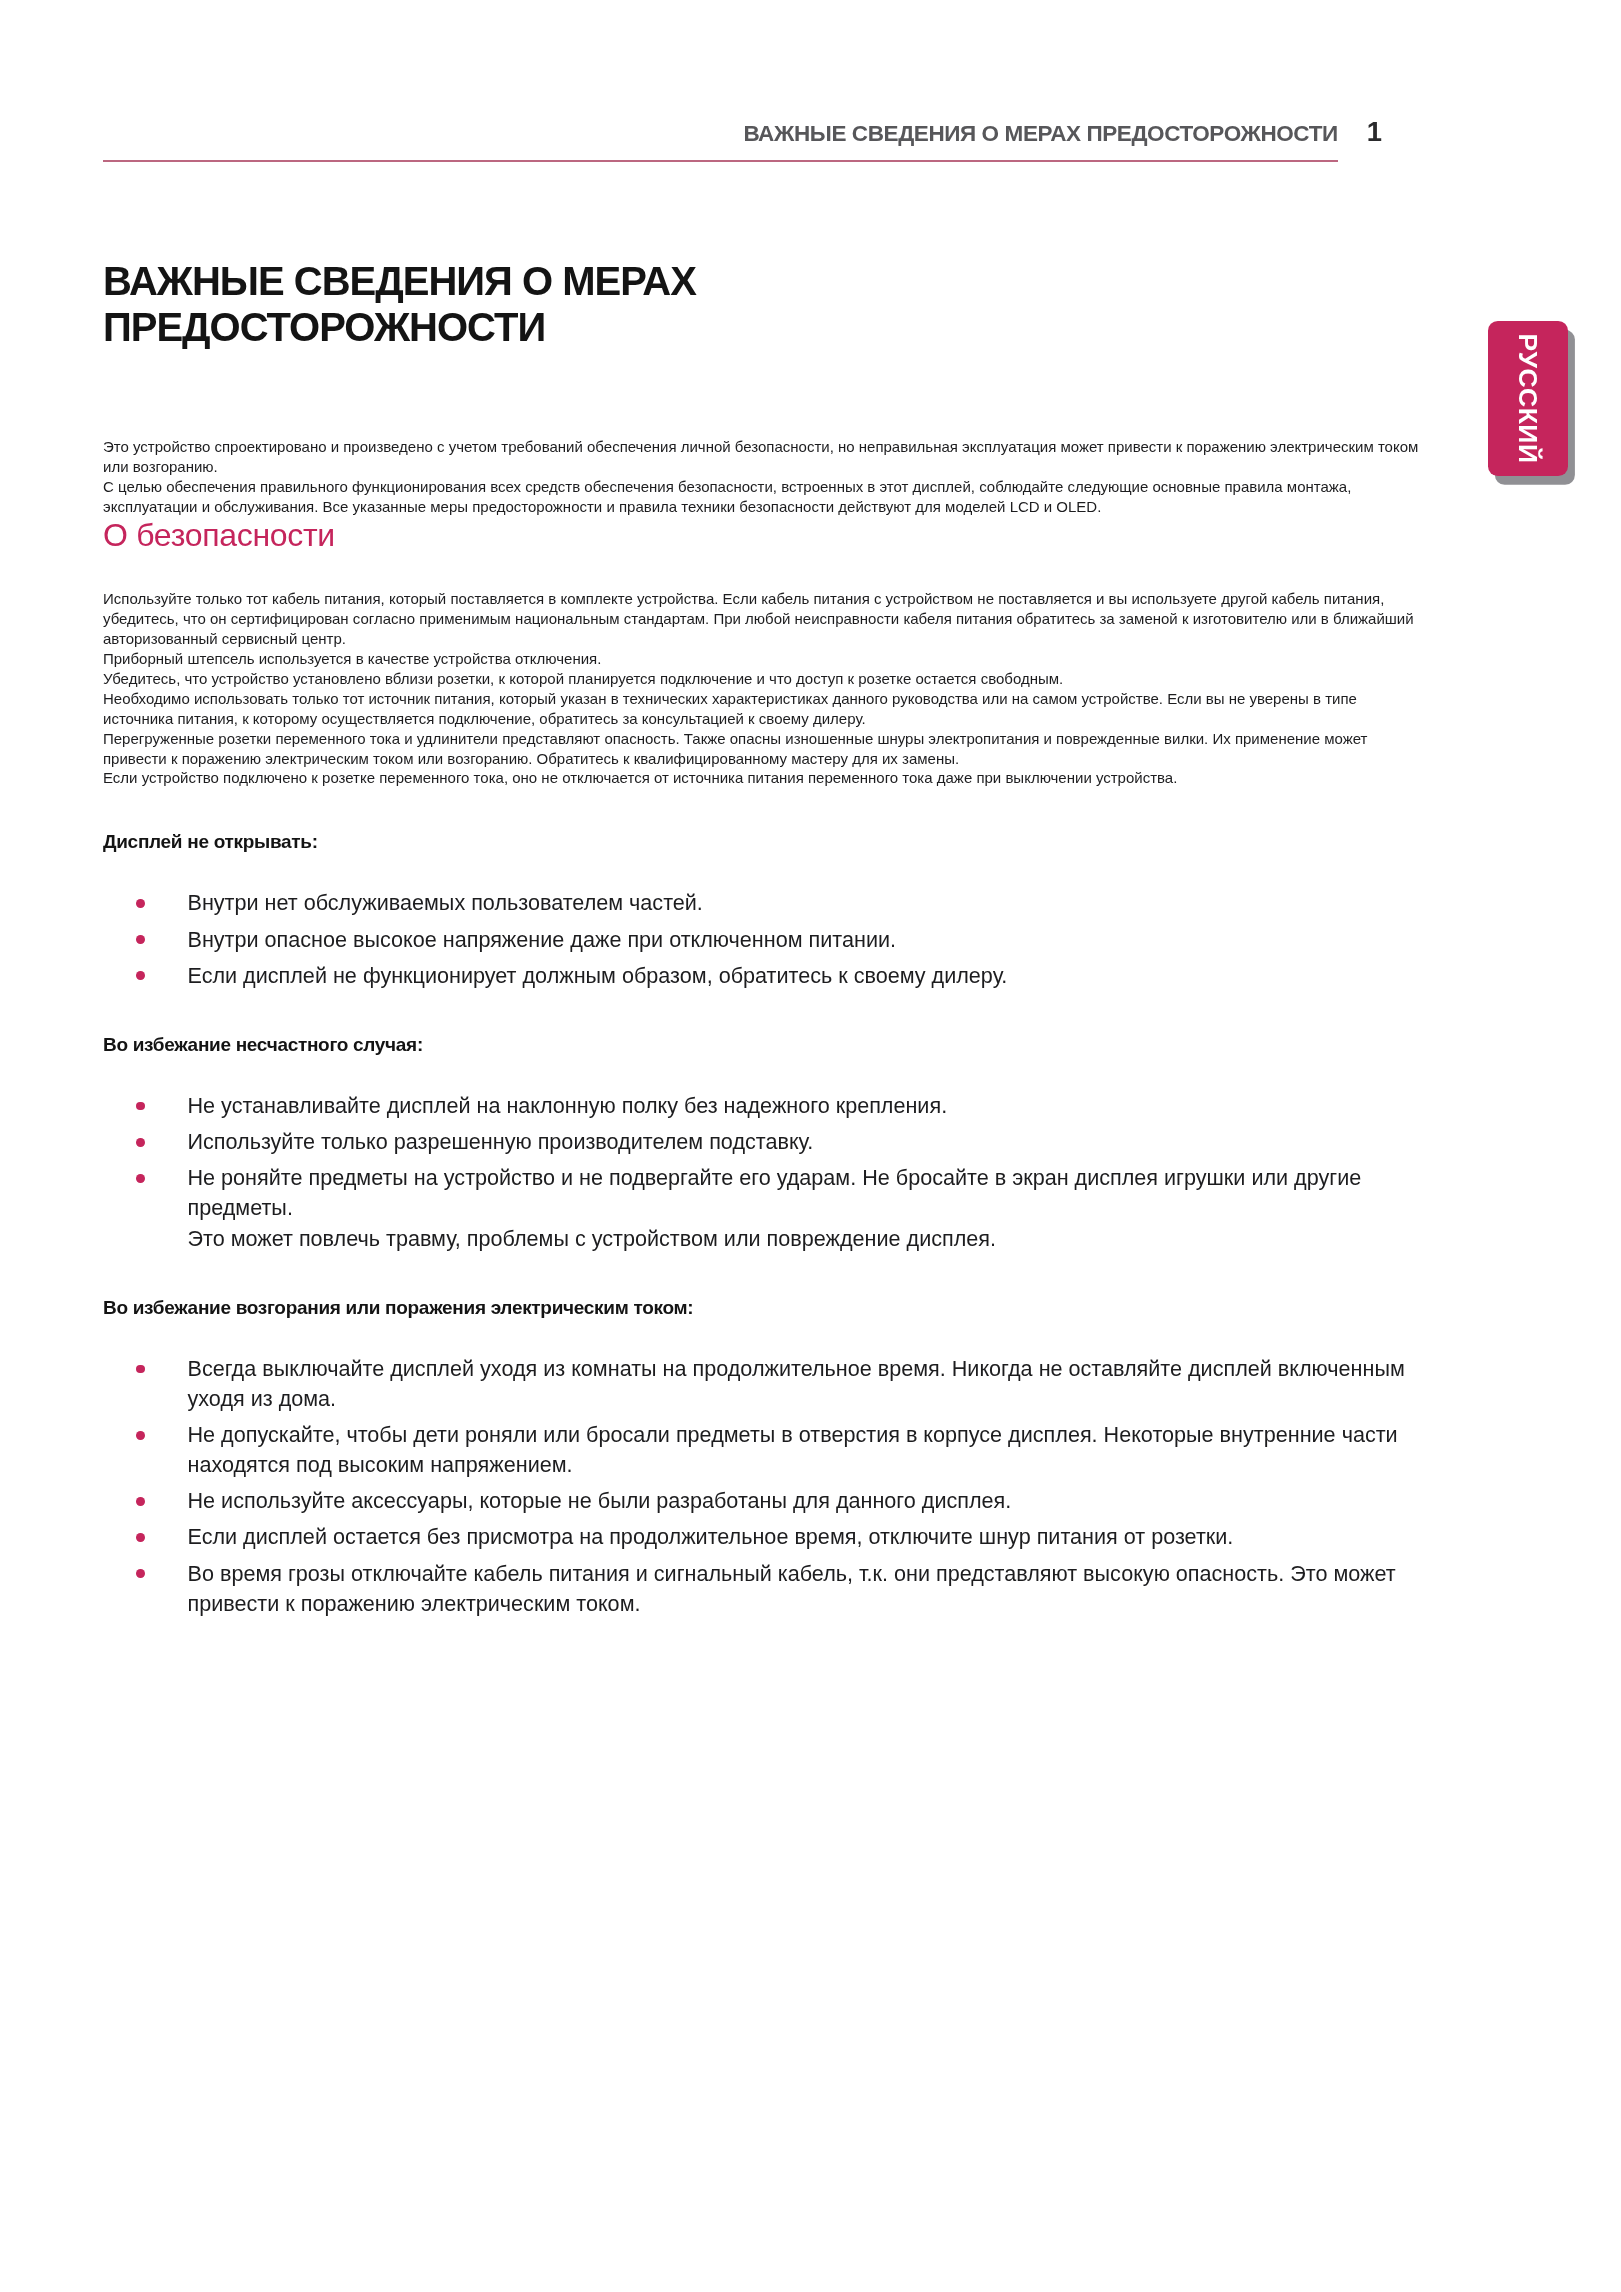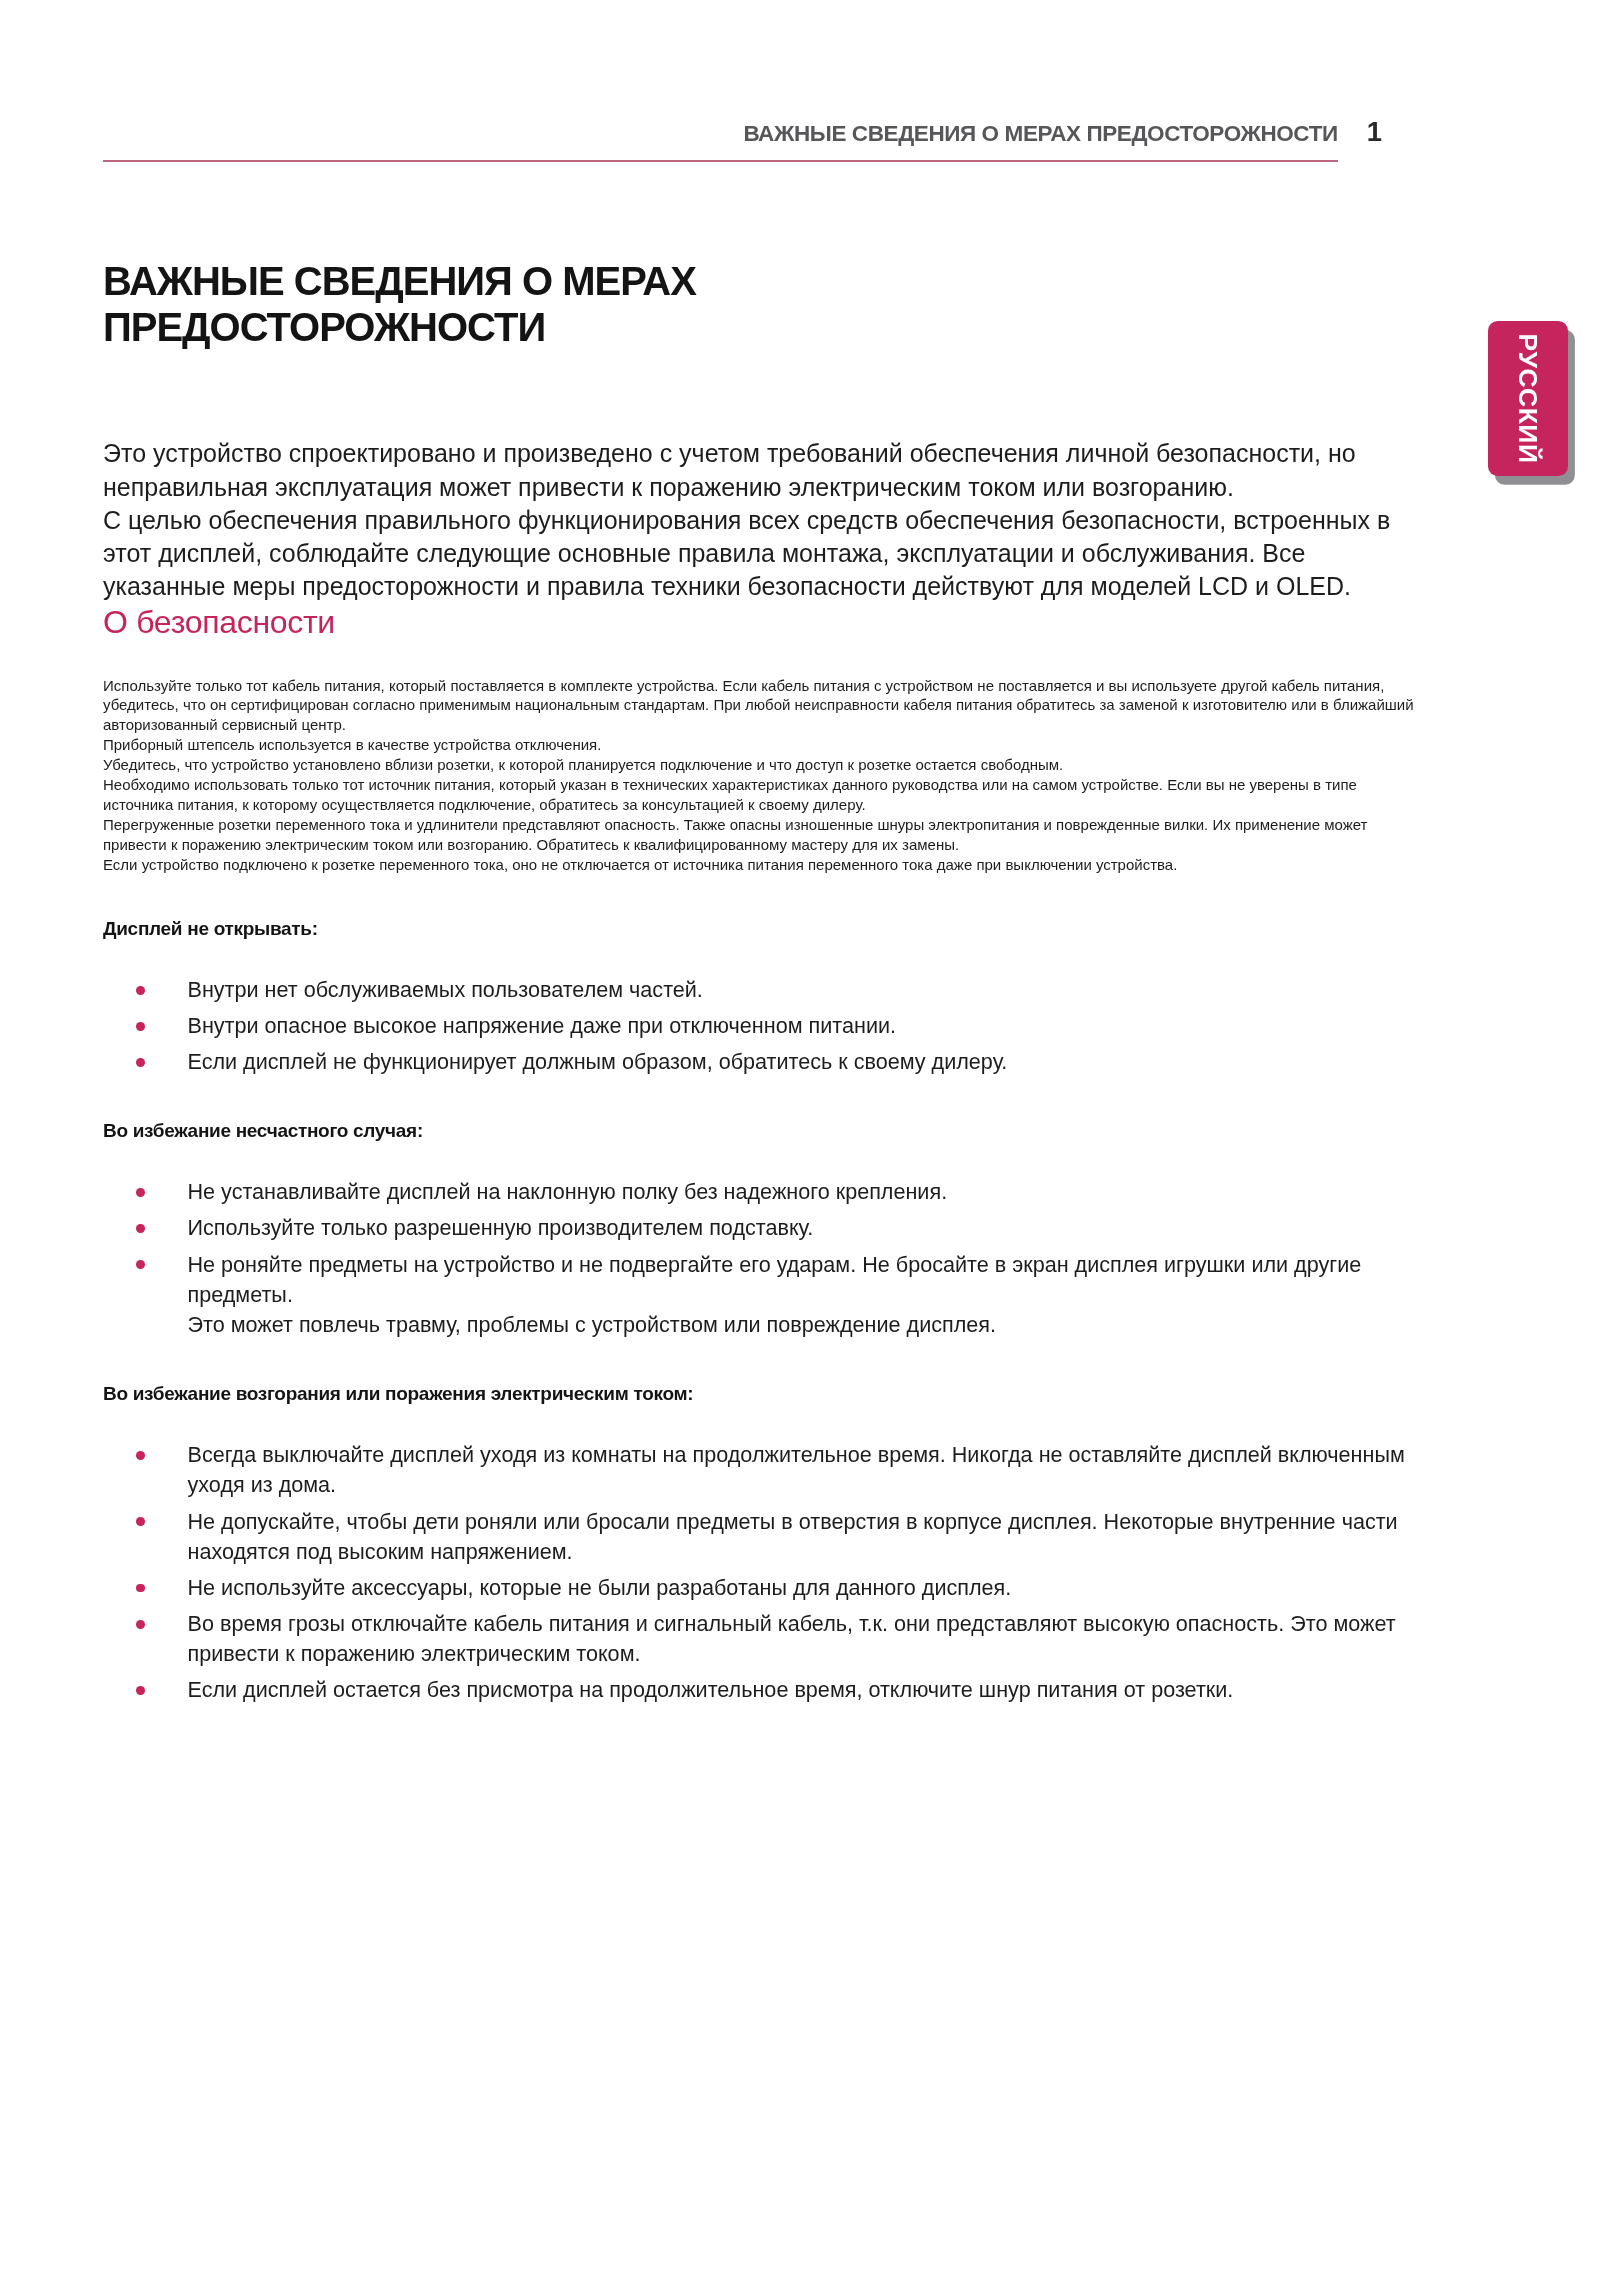--- a/index.html
+++ b/index.html
@@ -78,21 +78,21 @@
     margin-top:96px;
     max-width:823px;
     font-size:40px;
     font-weight:bold;
     line-height:1.17;
     letter-spacing:-1px;
     color:#141414;
   }
   .intro{
     margin-top:86px;
-    font-size:25px;
+    font-size:15px;
     line-height:1.33;
   }
   .intro p, .body-block p{margin:0;}
   .section-heading{
     font-size:32px;
     font-weight:400;
     color:var(--accent);
     letter-spacing:-0.3px;
   }
   .body-block{
@@ -216,23 +216,23 @@
       <li>
         <span class="dot"></span>
         <span class="li-text">Не допускайте, чтобы дети роняли или бросали предметы в отверстия в корпусе дисплея. Некоторые внутренние части находятся под высоким напряжением.</span>
       </li>
       <li>
         <span class="dot"></span>
         <span class="li-text">Не используйте аксессуары, которые не были разработаны для данного дисплея.</span>
       </li>
       <li>
         <span class="dot"></span>
+        <span class="li-text">Если дисплей остается без присмотра на продолжительное время, отключите шнур питания от розетки.</span>
+      </li>
+      <li>
+        <span class="dot"></span>
         <span class="li-text">Во время грозы отключайте кабель питания и сигнальный кабель, т.к. они представляют высокую опасность. Это может привести к поражению электрическим током.</span>
-      </li>
-      <li>
-        <span class="dot"></span>
-        <span class="li-text">Если дисплей остается без присмотра на продолжительное время, отключите шнур питания от розетки.</span>
       </li>
     </ul>
 
   </main>
 </div>
 
 
 </body></html>

